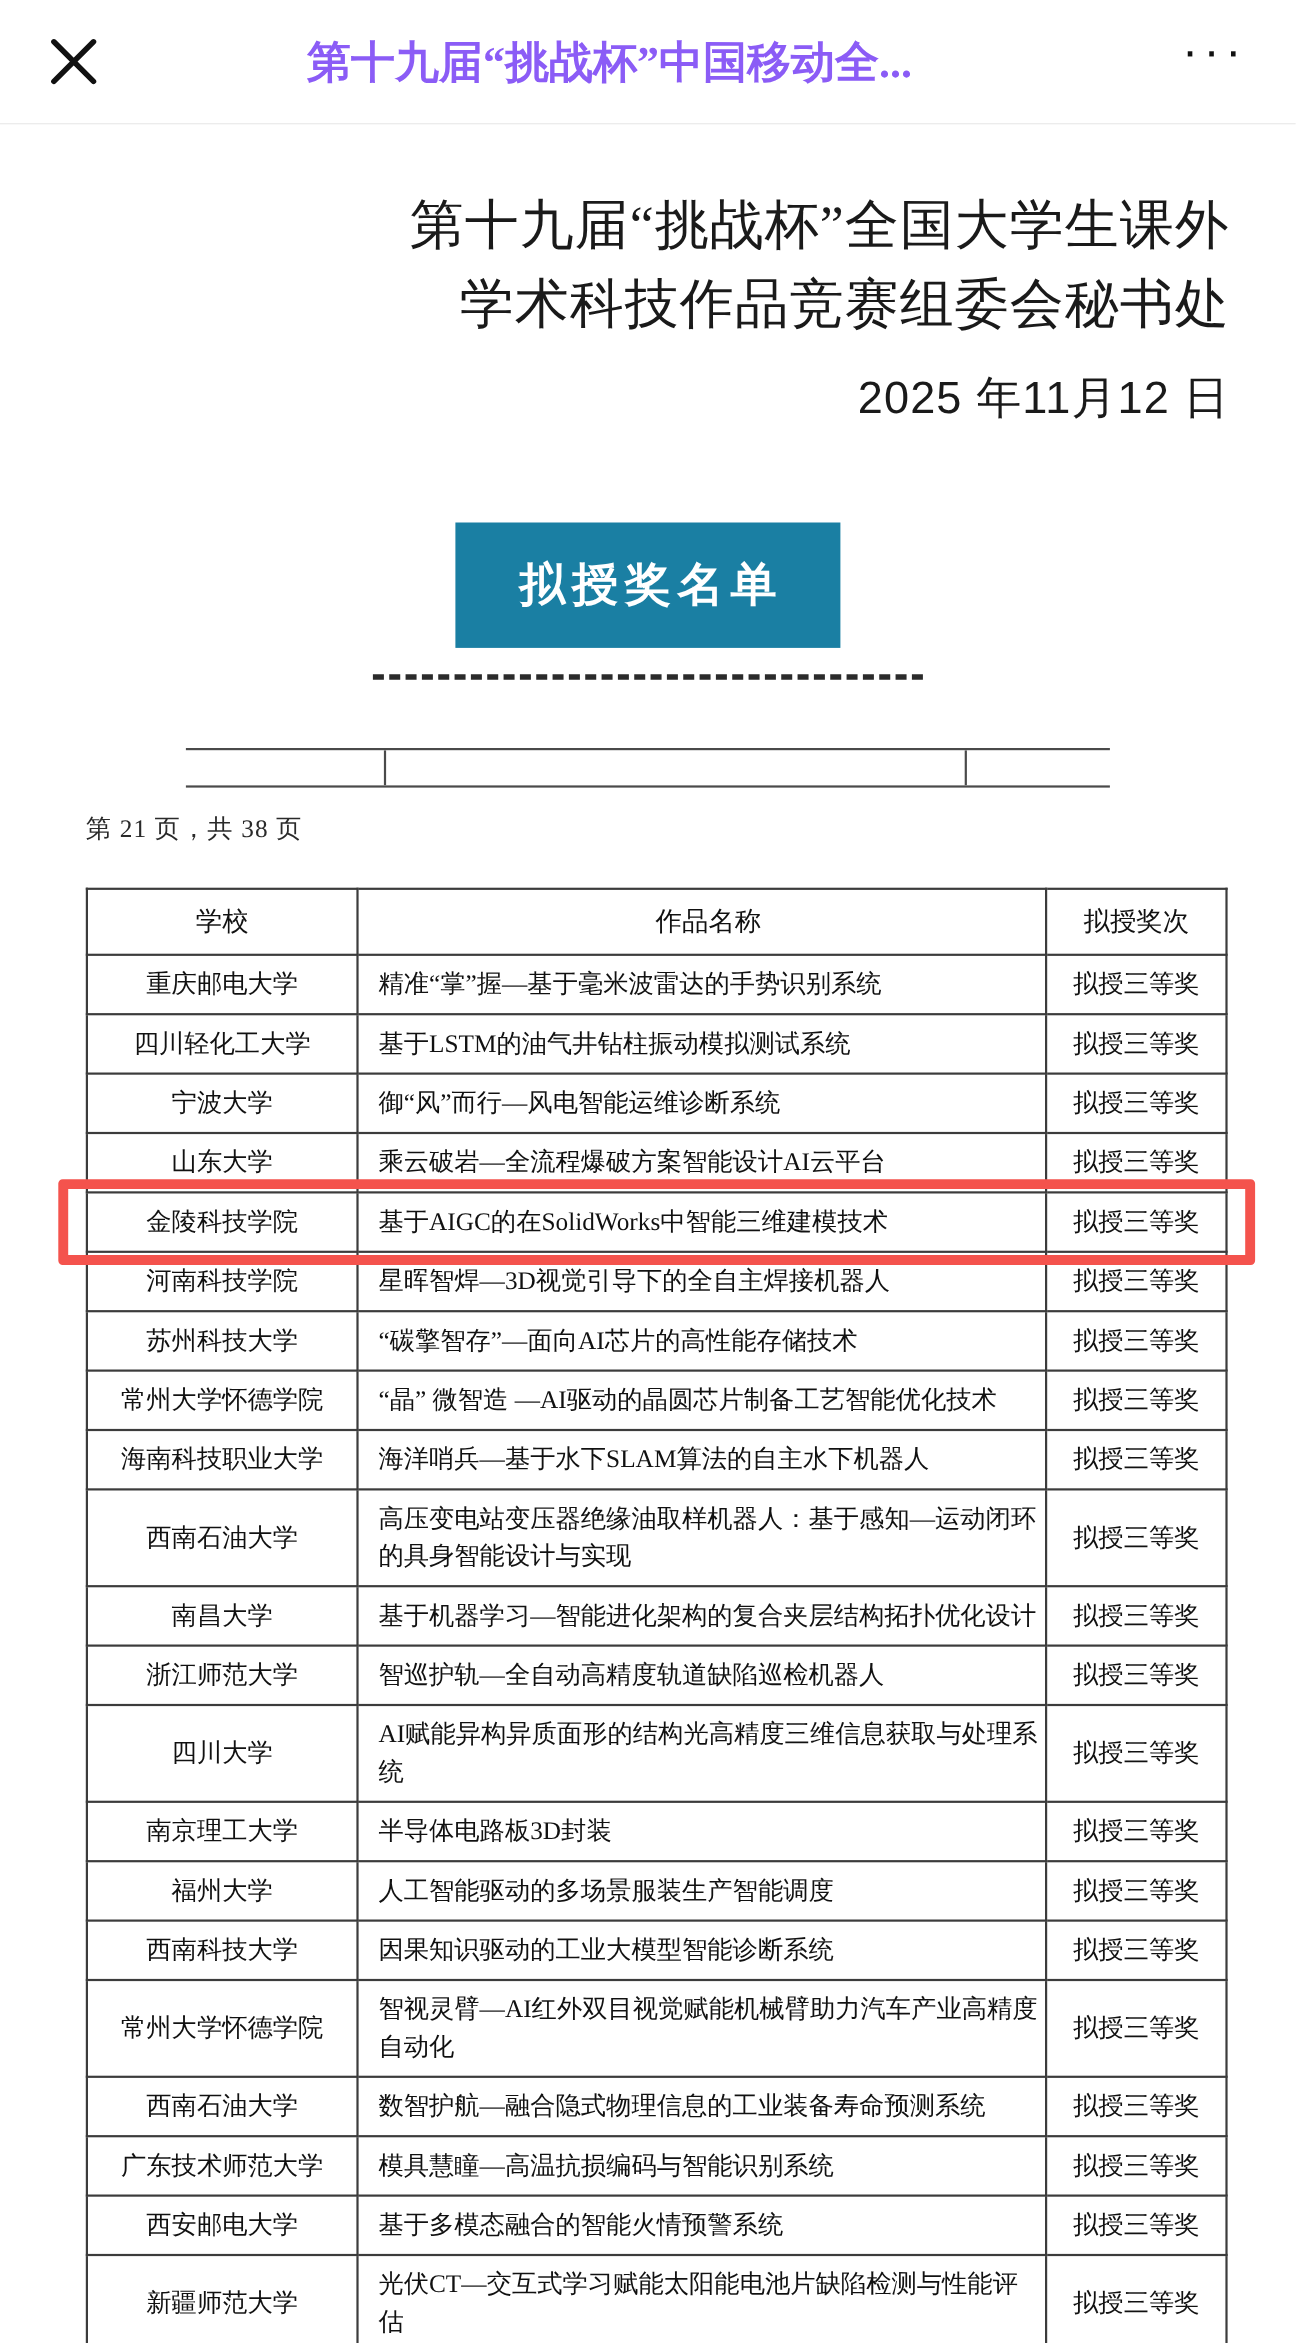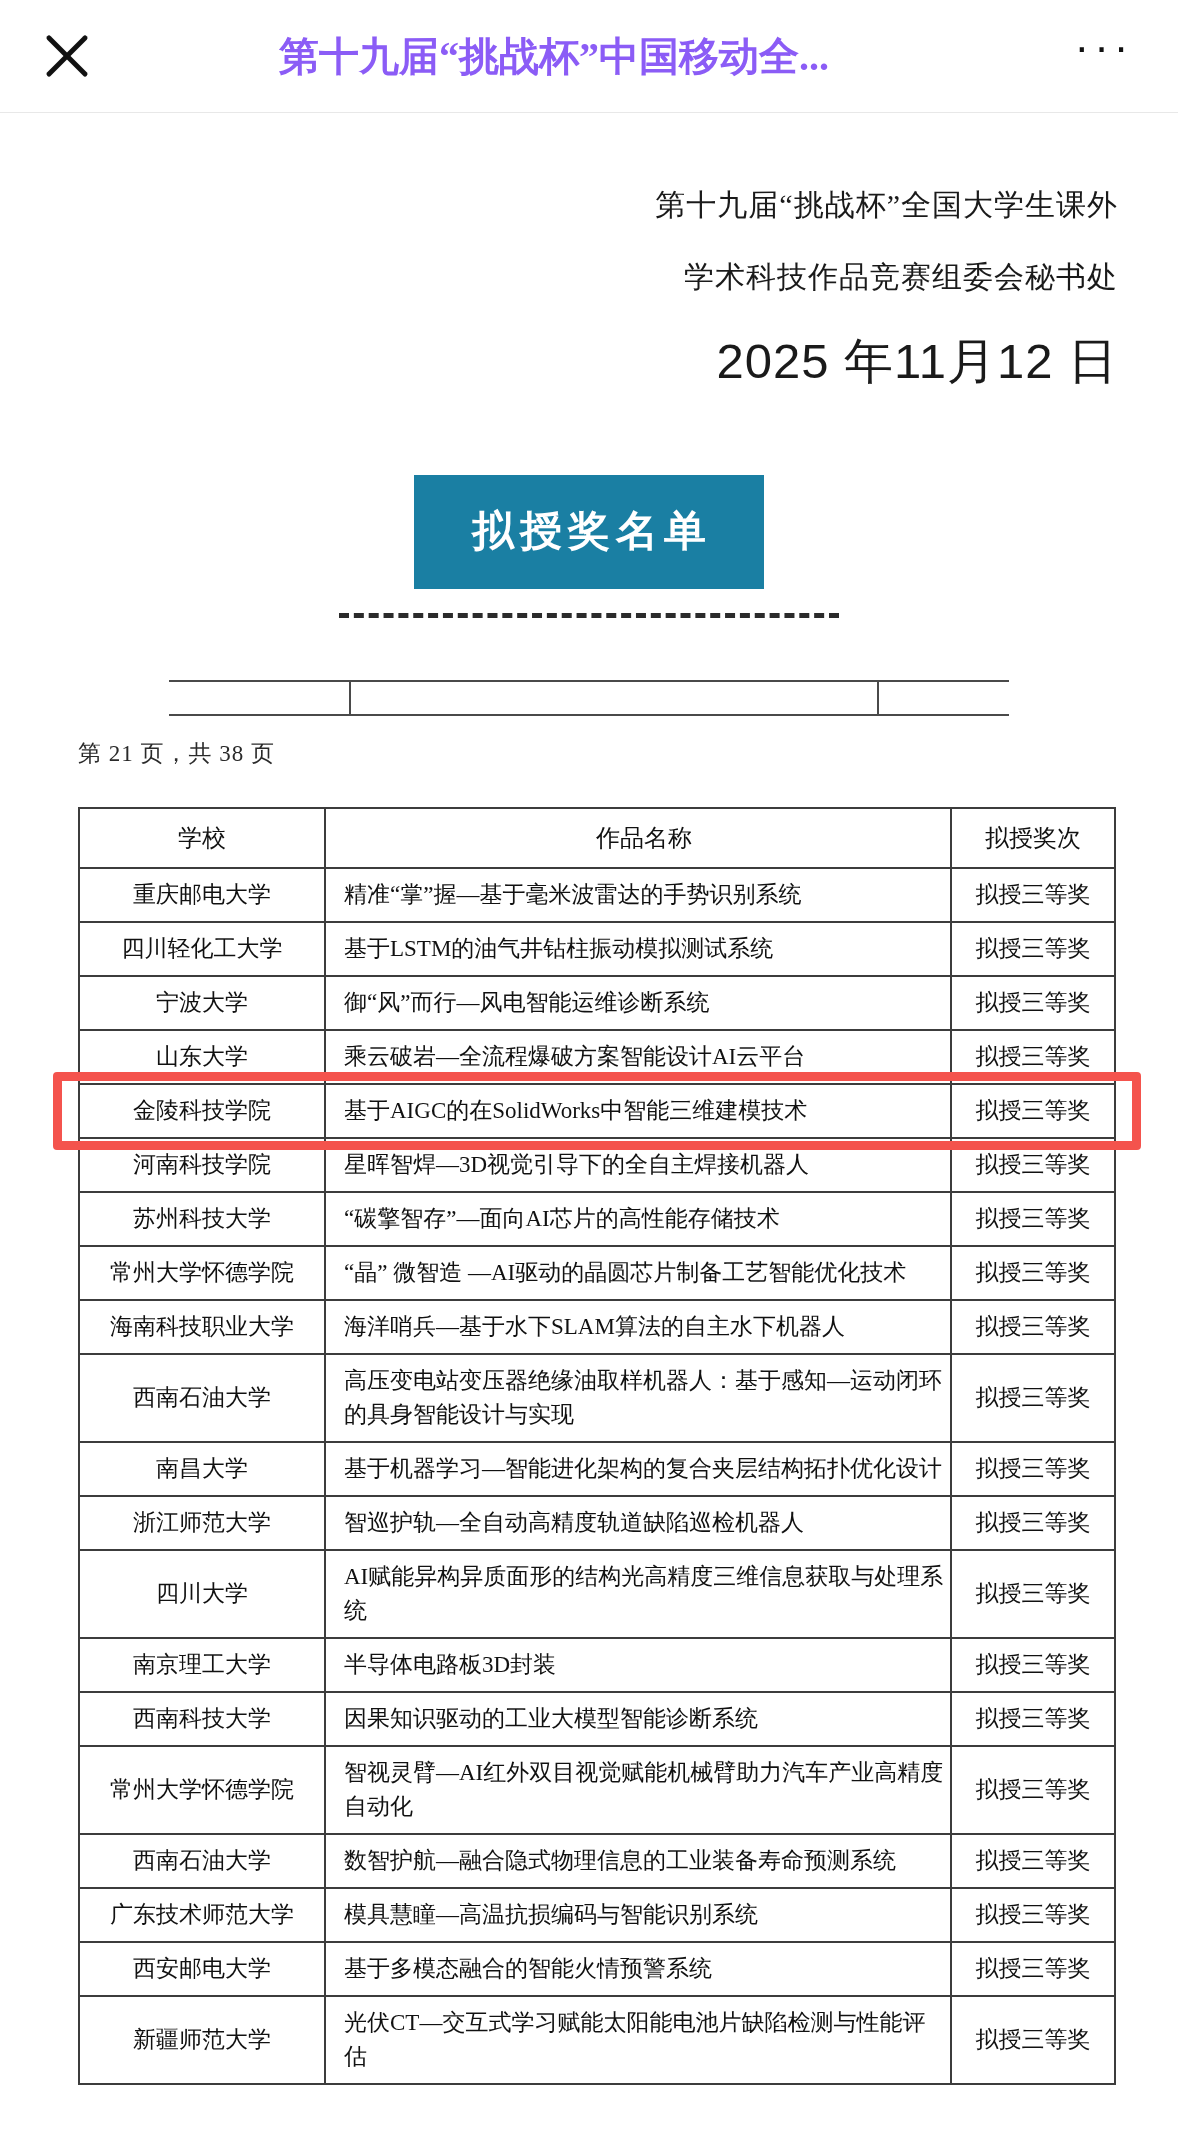--- a/index.html
+++ b/index.html
@@ -61,28 +61,28 @@
 
   
   .article {
     padding: 0 60px;
   }
   .headline-block {
     padding-top: 56px;
     text-align: right;
   }
   .headline-line {
-    font-size: 30px;
+    font-size: 49px;
     line-height: 72px;
     color: #1a1a1a;
     font-family: "Liberation Serif", serif;
     letter-spacing: 1px;
   }
   .headline-date {
-    font-size: 49px;
+    font-size: 41px;
     line-height: 72px;
     color: #1a1a1a;
     font-family: "Liberation Sans", sans-serif;
     margin-top: 12px;
     letter-spacing: 1px;
   }
 
   
   .banner-wrap {
     margin-top: 78px;
@@ -282,20 +282,25 @@
             <td class="col-school">四川大学</td>
             <td class="col-work">AI赋能异构异质面形的结构光高精度三维信息获取与处理系统</td>
             <td class="col-award">拟授三等奖</td>
           </tr>
           <tr>
             <td class="col-school">南京理工大学</td>
             <td class="col-work">半导体电路板3D封装</td>
             <td class="col-award">拟授三等奖</td>
           </tr>
           <tr>
+            <td class="col-school">福州大学</td>
+            <td class="col-work">人工智能驱动的多场景服装生产智能调度</td>
+            <td class="col-award">拟授三等奖</td>
+          </tr>
+          <tr>
             <td class="col-school">西南科技大学</td>
             <td class="col-work">因果知识驱动的工业大模型智能诊断系统</td>
             <td class="col-award">拟授三等奖</td>
           </tr>
           <tr>
             <td class="col-school">常州大学怀德学院</td>
             <td class="col-work">智视灵臂—AI红外双目视觉赋能机械臂助力汽车产业高精度自动化</td>
             <td class="col-award">拟授三等奖</td>
           </tr>
           <tr>

